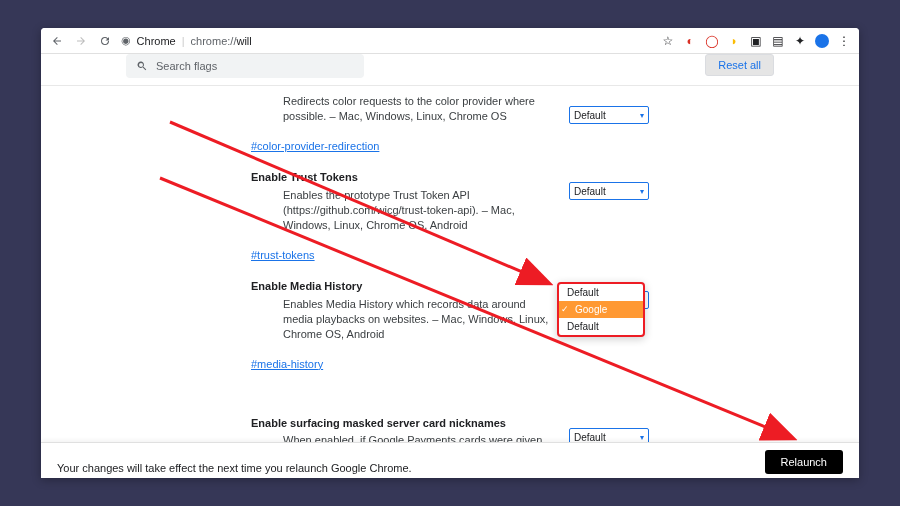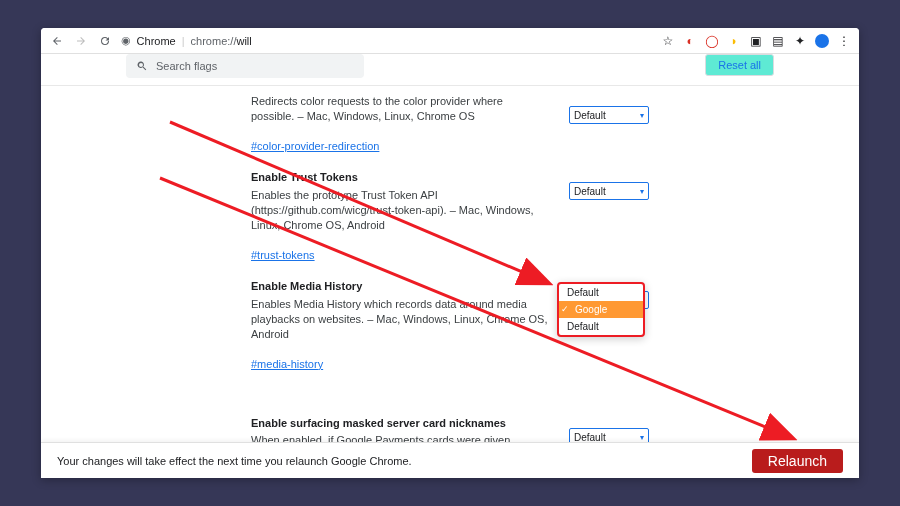--- a/index.html
+++ b/index.html
@@ -9,40 +9,40 @@
 .nav-btn { width: 16px; height: 16px; display: flex; align-items: center; justify-content: center; color: #5f6368; cursor: pointer; }
 .nav-btn.disabled { color: #bdbdbd; }
 .addr { display: flex; align-items: center; gap: 6px; font-size: 11px; color: #5f6368; }
 .addr .prov { color: #202124; }
 .addr .bold { color: #202124; font-weight: 500; }
 .tb-right { margin-left: auto; display: flex; align-items: center; gap: 8px; }
 .tb-icon { width: 14px; height: 14px; display: inline-flex; align-items: center; justify-content: center; }
 .page { height: calc(100% - 26px); overflow: hidden; position: relative; }
 .topbar { height: 32px; display: flex; padding: 0 85px; gap: 12px; border-bottom: 1px solid #e8e8e8; }
 .search { flex: 0 0 238px; height: 24px; background: #f1f3f4; border-radius: 4px; display: flex; align-items: center; padding: 0 10px; gap: 8px; color: #5f6368; font-size: 11px; }
-.reset { margin-left: auto; height: 22px; padding: 0 12px; border: 1px solid #dadce0; border-radius: 3px; background: #5eead4; color: #1a73e8; font-size: 11px; cursor: pointer; }
+.reset { margin-left: auto; height: 22px; padding: 0 12px; border: 1px solid #dadce0; border-radius: 3px; background: #e5e5e5; color: #1a73e8; font-size: 11px; cursor: pointer; }
 .content { position: absolute; top: 32px; left: 0; right: 0; bottom: 0; overflow: hidden; }
 .flag { display: flex; padding: 8px 210px 8px 210px; gap: 20px; align-items: flex-start; }
 .flag-left { flex: 1; font-size: 11px; line-height: 1.4; }
 .flag-title { font-size: 11px; font-weight: 600; color: #202124; margin-bottom: 2px; }
-.flag-desc { color: #3c4043; }
+.flag-desc { color: #3c4043; margin-left: 32px; }
 .flag-hash { color: #1a73e8; text-decoration: underline; cursor: pointer; display: inline-block; margin-top: 14px; }
 .flag-right { flex: 0 0 80px; padding-top: 12px; }
 .select { width: 80px; height: 18px; border: 1px solid #1a73e8; border-radius: 2px; background: #fff; color: #202124; font-size: 10px; padding: 0 4px; display: flex; align-items: center; justify-content: space-between; cursor: pointer; }
 .select .arr { color: #1a73e8; font-size: 8px; }
 .nearby .flag-title { color: #202124; }
 .nearby-dot { display: inline-block; width: 6px; height: 6px; background: #1a73e8; border-radius: 50%; margin-right: 4px; position: relative; top: -1px; }
 .dropdown { position: absolute; width: 88px; background: #fff; border: 2px solid #ed1c24; border-radius: 4px; box-shadow: 0 2px 8px rgba(0,0,0,0.2); font-size: 10px; z-index: 10; }
 .dropdown-item { padding: 3px 8px; cursor: pointer; }
 .dropdown-item.sel { background: #4285f4; background: linear-gradient(#ff9933, #ff9933); color: #fff; position: relative; }
 .dropdown-item.sel::before { content: "✓"; position: absolute; left: 2px; font-size: 9px; }
 .dropdown-item.sel span { margin-left: 8px; }
-.footer { position: absolute; bottom: 0; left: 0; right: 0; height: 36px; background: #fff; border-top: 1px solid #e0e0e0; display: flex; align-items: center; padding: 4px 16px; box-shadow: 0 -2px 4px rgba(0,0,0,0.05); }
+.footer { position: absolute; bottom: 0; left: 0; right: 0; height: 36px; background: #fff; border-top: 1px solid #e0e0e0; display: flex; align-items: flex-end; padding: 4px 16px; box-shadow: 0 -2px 4px rgba(0,0,0,0.05); }
 .footer-msg { font-size: 11px; color: #202124; }
-.relaunch { margin-left: auto; height: 24px; padding: 0 16px; background: #b91c1c; color: #fff; border: none; border-radius: 3px; font-size: 14px; cursor: pointer; }
+.relaunch { margin-left: auto; height: 24px; padding: 0 16px; background: #000000; color: #fff; border: none; border-radius: 3px; font-size: 11px; cursor: pointer; }
 .annot { position: absolute; top: 0; left: 0; pointer-events: none; z-index: 20; }
 .sep { color: #ccc; }
 </style>
 </head>
 <body>
 
 <div class="browser">
   <div class="toolbar">
     <div class="nav-btn">
         <svg width="12" height="12" viewBox="0 0 24 24">

